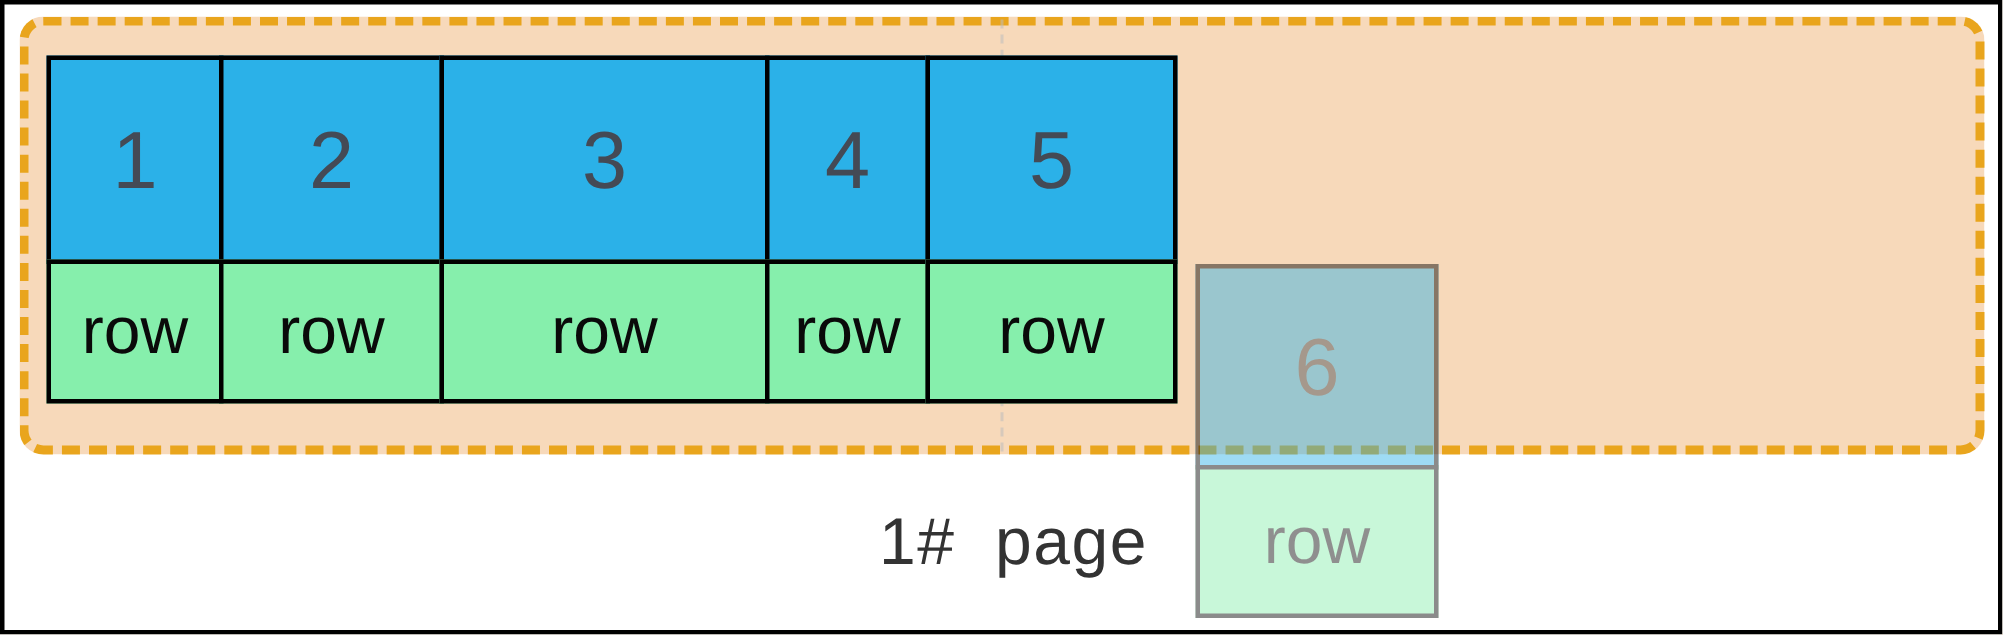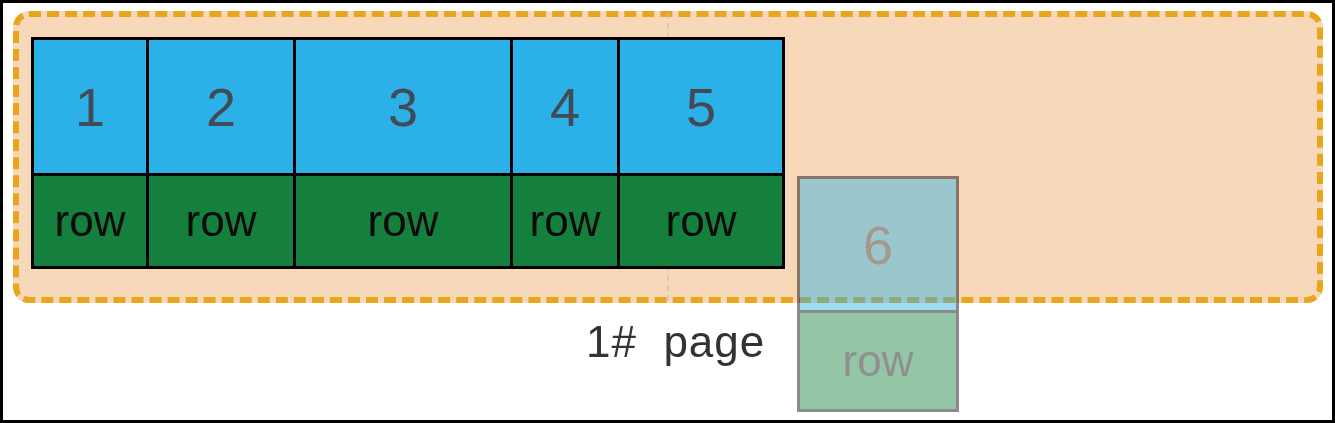--- a/index.html
+++ b/index.html
@@ -61,21 +61,21 @@
   }
   .cell-num {
     height: 139px;
     background: #2bb1e8;
     font-size: 54px;
     color: #444a55;
   }
   .cell-row {
     height: 96px;
     margin-top: -3px;
-    background: #15803d;
+    background: #86efac;
     font-size: 44px;
     color: #0a0a0a;
   }
   .w1 { width: 118px; }
   .w2 { width: 150px; }
   .w3 { width: 220px; }
   .w4 { width: 110px; }
   .w5 { width: 168px; }
   
   .col6 {
@@ -87,21 +87,21 @@
     flex-direction: column;
     opacity: 0.45;
     z-index: 3;
   }
   .col6 .cell-num { height: 137px; }
   .col6 .cell-row { height: 102px; }
   
   .page-label {
     position: absolute;
     left: 583px;
-    top: 314px;
+    top: 334px;
     font-size: 44px;
     color: #333333;
     letter-spacing: 1px;
     white-space: pre;
     z-index: 2;
   }
 </style>
 </head>
 <body>
 

